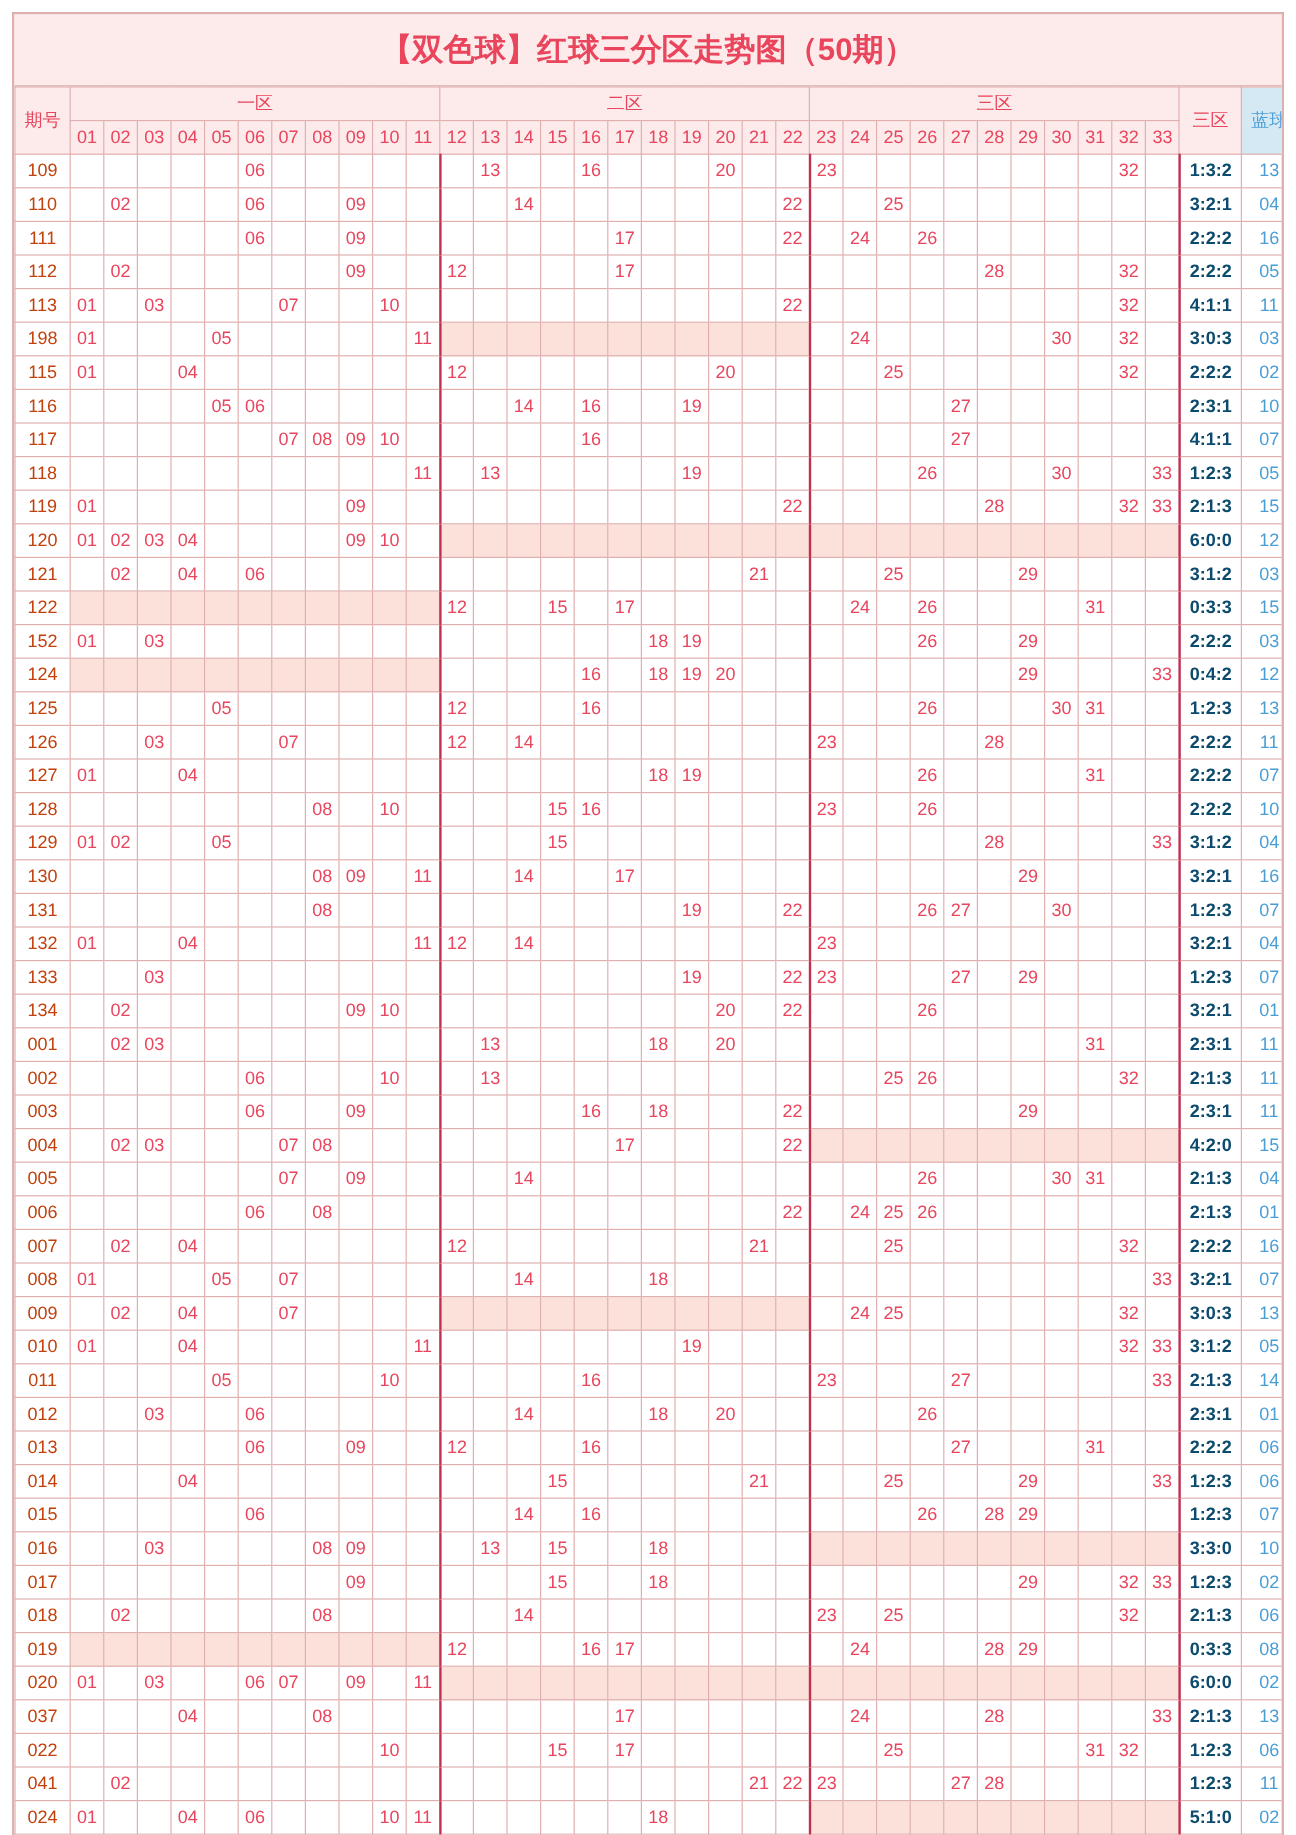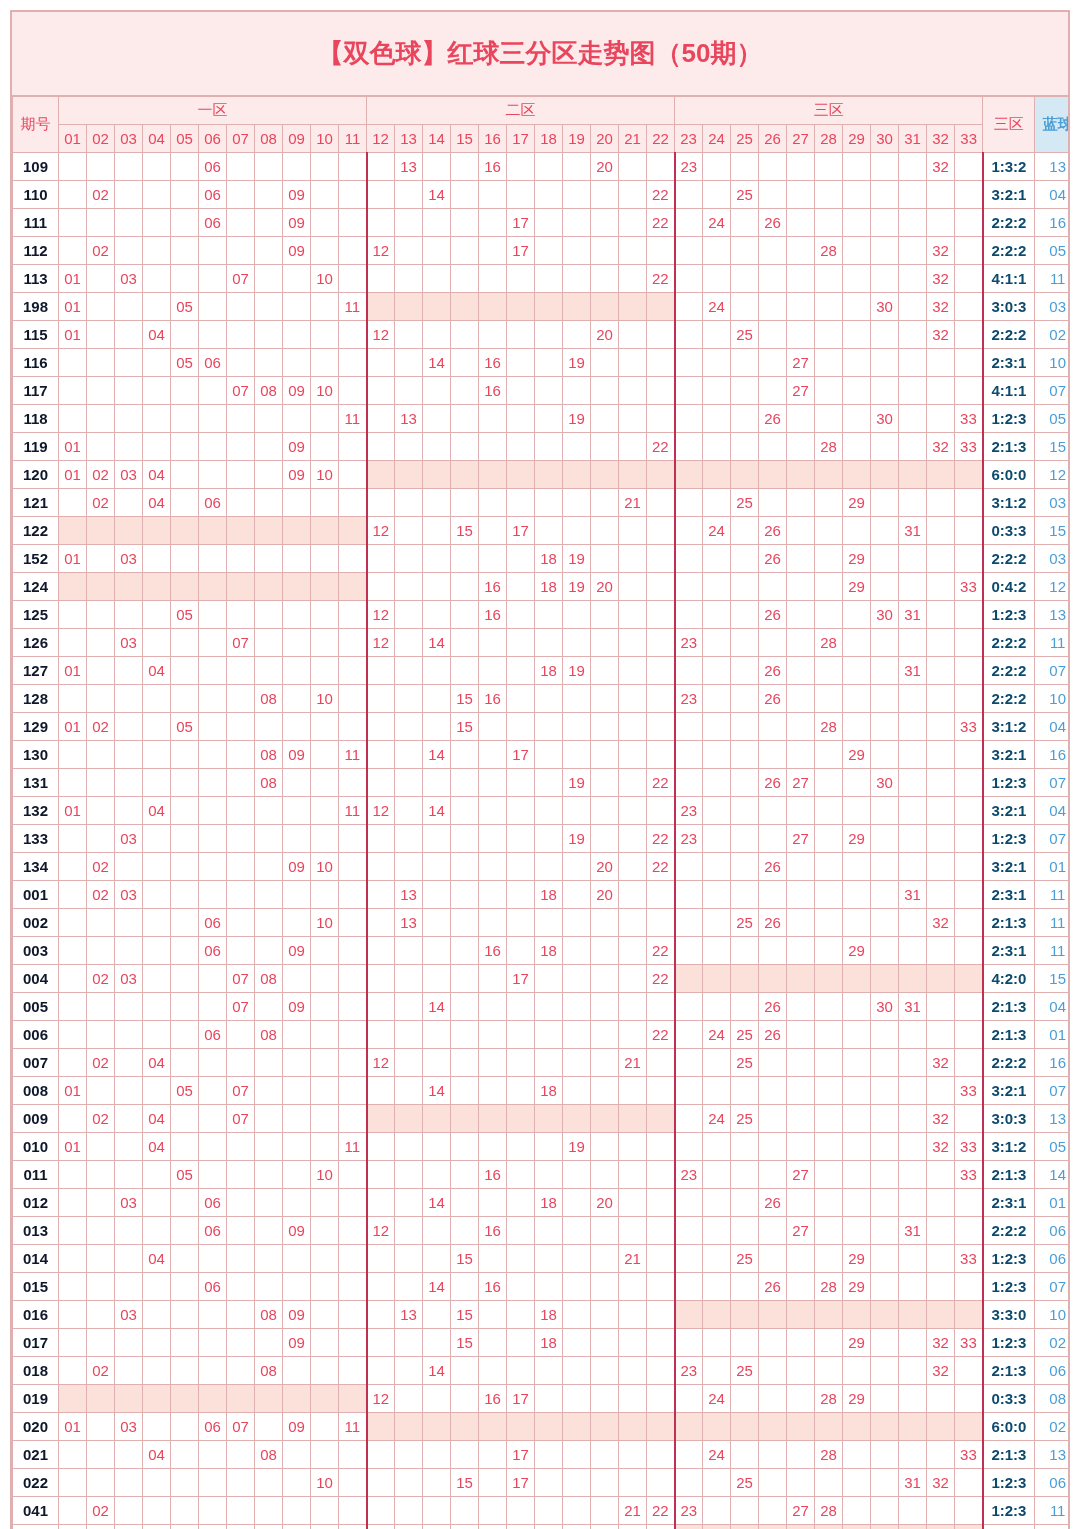--- a/index.html
+++ b/index.html
@@ -9,36 +9,36 @@
   --blue:#4a9ed6;
   --blue-bg:#d5e9f5;
   --border:#e0b0b0;
   --sep:#c03050;
 }
 * { box-sizing:border-box; }
 body { margin:0; padding:10px; font-family:"Microsoft YaHei",Arial,sans-serif; background:#fff; }
 .sheet { border:2px solid var(--border); overflow:hidden; }
 .title {
   background:var(--pink-bg); color:var(--red); font-weight:700;
-  text-align:center; padding:24px 0; font-size:26px;
+  text-align:center; padding:12px 0; font-size:26px;
   border-bottom:1px solid var(--border);
 }
 table { border-collapse:collapse; width:100%; table-layout:fixed; }
 th,td {
   border:1px solid var(--border);
   text-align:center; vertical-align:middle;
   font-size:15px; height:28px; padding:0;
 }
 th { background:var(--pink-bg); color:var(--red); font-weight:400; }
-th.blue-h { background:var(--blue-bg); color:var(--blue); font-weight:700; }
+th.blue-h { background:var(--blue-bg); color:var(--blue); font-weight:400; }
 .col-period { width:46px; }
 .col-n { width:28px; }
 .col-ratio { width:52px; }
 .col-blue { width:46px; }
-td.period { color:#0f172a; font-weight:700; }
+td.period { color:#c2410c; font-weight:400; }
 td.num   { color:var(--red); font-weight:400; }
 td.empty { color:transparent; }
 td.pink  { background:var(--pink-cell); }
 td.ratio { color:#0c4a6e; font-weight:700; }
 td.blue  { color:var(--blue); font-weight:400; }
 td.sep-l { border-left:2px solid var(--sep); }
 </style>
 </head>
 <body>
 
@@ -1871,21 +1871,21 @@
           <td class="empty pink">.</td>
           <td class="empty pink">.</td>
           <td class="empty pink">.</td>
           <td class="empty pink">.</td>
           <td class="empty pink">.</td>
           <td class="empty pink">.</td>
           <td class="ratio sep-l">6:0:0</td>
           <td class="blue">02</td>
         </tr>
         <tr>
-          <td class="period">021</td>
+          <td class="period">037</td>
           <td class="empty">.</td>
           <td class="empty">.</td>
           <td class="empty">.</td>
           <td class="num">04</td>
           <td class="empty">.</td>
           <td class="empty">.</td>
           <td class="empty">.</td>
           <td class="num">08</td>
           <td class="empty">.</td>
           <td class="empty">.</td>

